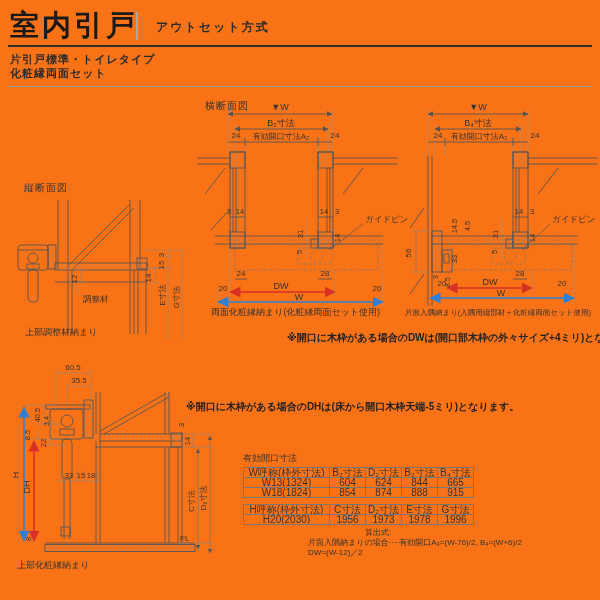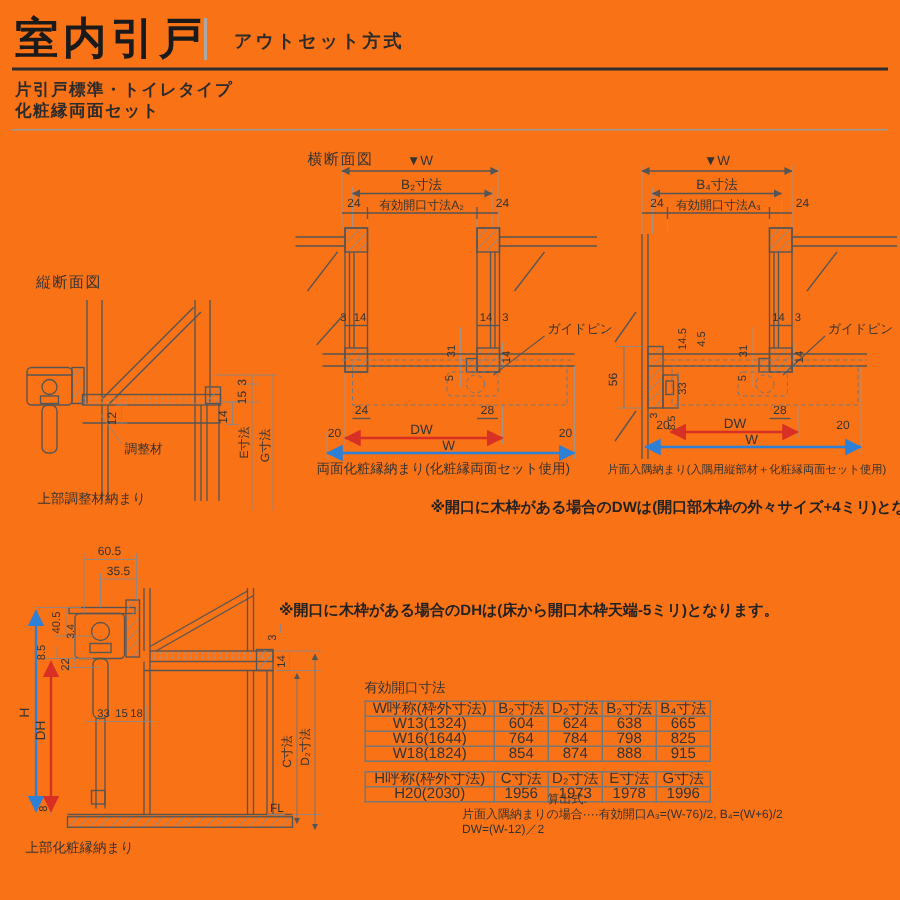--- a/index.html
+++ b/index.html
@@ -398,29 +398,22 @@
           <td class="c0">W呼称(枠外寸法)</td>
           <td class="cn">B₂寸法</td>
           <td class="cn">D₂寸法</td>
           <td class="cn">B₂寸法</td>
           <td class="cn">B₄寸法</td>
         </tr>
         <tr>
           <td class="c0">W13(1324)</td>
           <td class="cn">604</td>
           <td class="cn">624</td>
-          <td class="cn">638</td>
+          <td class="cn">844</td>
           <td class="cn">665</td>
-        </tr>
-        <tr>
-          <td class="c0">W16(1644)</td>
-          <td class="cn">764</td>
-          <td class="cn">784</td>
-          <td class="cn">798</td>
-          <td class="cn">825</td>
         </tr>
         <tr>
           <td class="c0">W18(1824)</td>
           <td class="cn">854</td>
           <td class="cn">874</td>
           <td class="cn">888</td>
           <td class="cn">915</td>
         </tr>
       </tbody>
     </table>

